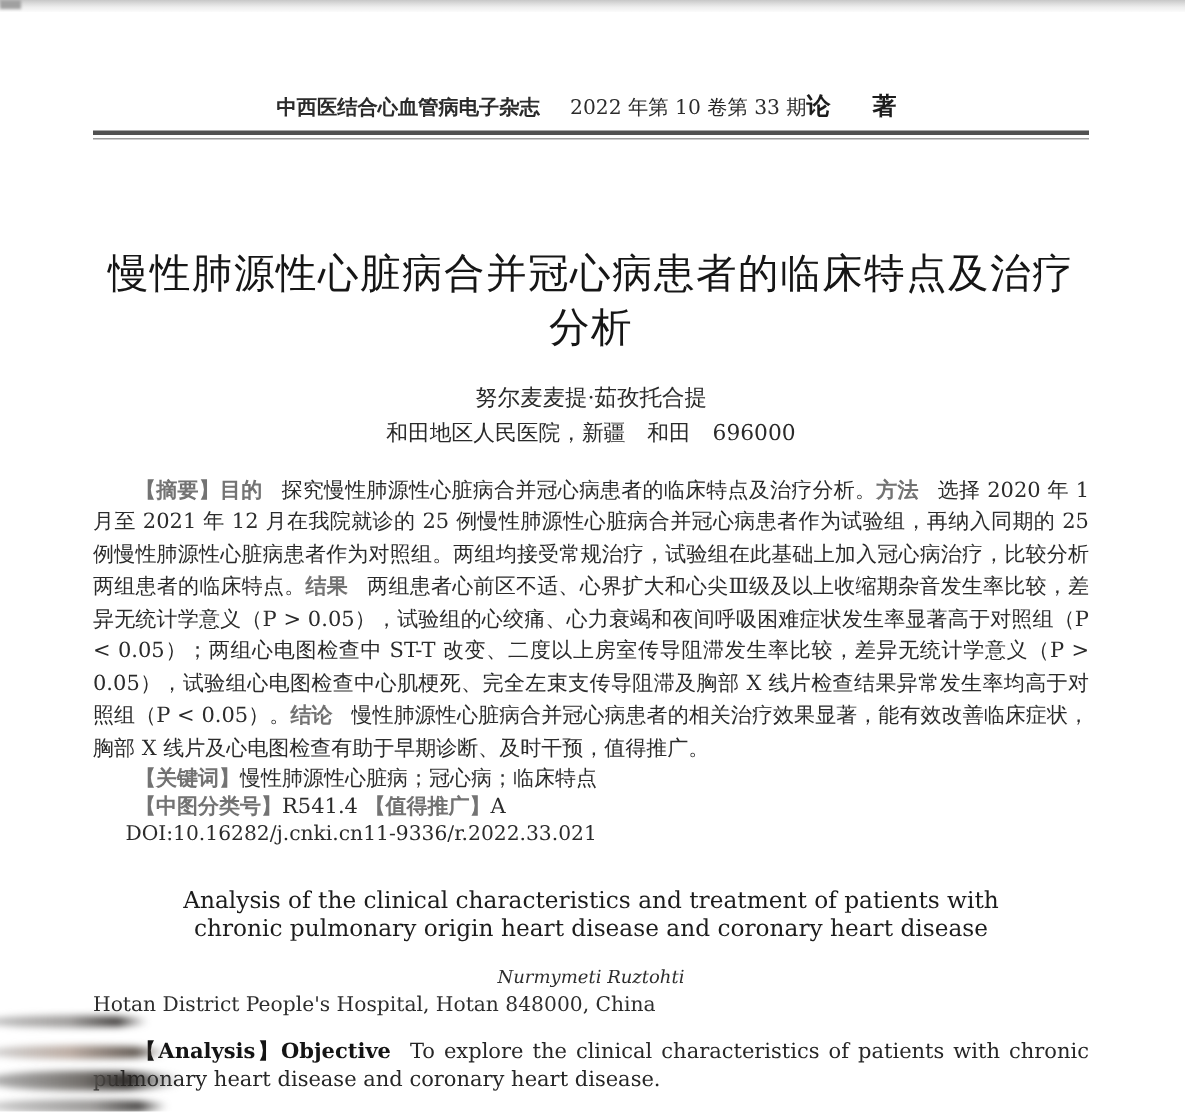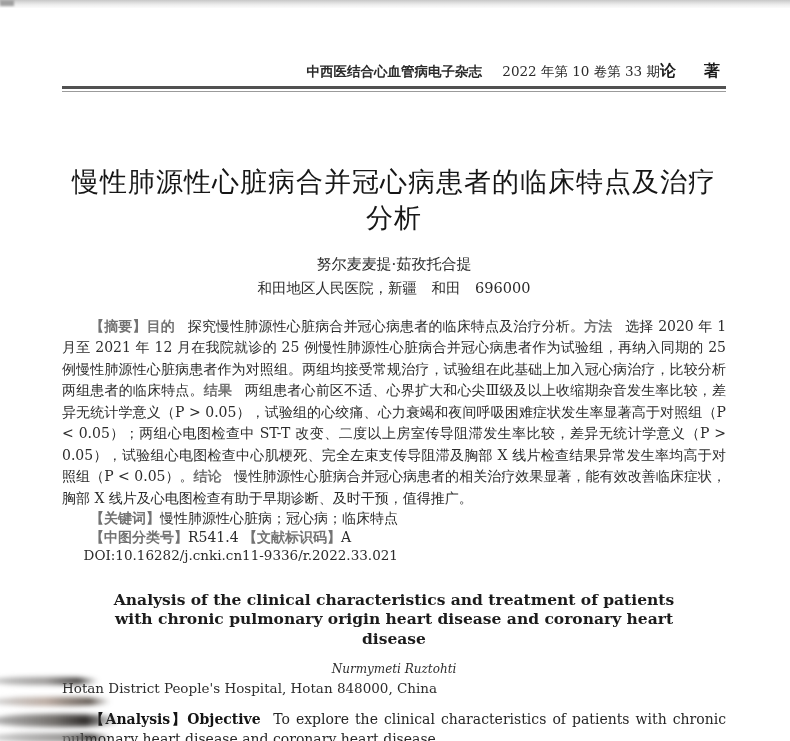--- a/index.html
+++ b/index.html
@@ -21,21 +21,21 @@
   .top-band-left {
     position: absolute; top: 0; left: 0; width: 14px; height: 6px;
     background: #a0a0a0; filter: blur(1.2px);
   }
 
   .content { padding: 0 64px 0 62px; }
 
   
   .header-row {
     margin-top: 62px;
-    display: flex; justify-content: flex-end; align-items: baseline;
+    display: flex; justify-content: center; align-items: baseline;
     font-size: 13.5px; line-height: 17px;
   }
   .journal-name {
     font-family: "DejaVu Sans", "Liberation Sans", sans-serif;
     font-weight: 600; color: #2b2b2b;
   }
   .journal-issue { margin-left: 16px; color: #2b2b2b; }
   .section-label {
     font-family: "DejaVu Sans", "Liberation Sans", sans-serif;
     font-weight: 700; font-size: 16px; color: #1c1c1c; letter-spacing: 6px;
@@ -65,21 +65,21 @@
     font-family: "DejaVu Sans", "Liberation Sans", sans-serif;
     font-weight: 700; color: #737373;
   }
   .meta-line { font-size: 14px; line-height: 18.5px; text-indent: 2em; color: #2b2b2b; }
   .doi-line  { font-size: 13.5px; line-height: 18.5px; text-indent: 1.6em; color: #2b2b2b; }
 
   
   .title-en {
     margin: 25px auto 0 auto; max-width: 600px;
     text-align: center;
-    font-weight: 700; font-size: 15.5px; line-height: 19.5px; color: #1c1c1c;
+    font-weight: 400; font-size: 15.5px; line-height: 19.5px; color: #1c1c1c;
   }
   .author-en { margin-top: 13px; text-align: center; font-size: 12px; line-height: 17px; color: #2d2d2d; font-style: italic; }
   .affil-en  { margin-top: 2px;  text-align: left; font-size: 13.5px; line-height: 17px; color: #2d2d2d; }
 
   .abstract-en {
     margin-top: 13px;
     font-size: 14px; line-height: 19.6px;
     text-align: justify; text-indent: 2em;
     color: #262626;
   }
@@ -124,21 +124,21 @@
     <div class="abstract-cn">
       <span class="b-cn">【摘要】</span><span class="b-cn">目的</span><span class="sp"></span><span>探究慢性肺源性心脏病合并冠心病患者的临床特点及治疗分析。</span><span class="b-cn">方法</span><span class="sp"></span><span>选择 2020 年 1 月至 2021 年 12 月在我院就诊的 25 例慢性肺源性心脏病合并冠心病患者作为试验组，再纳入同期的 25 例慢性肺源性心脏病患者作为对照组。两组均接受常规治疗，试验组在此基础上加入冠心病治疗，比较分析两组患者的临床特点。</span><span class="b-cn">结果</span><span class="sp"></span><span>两组患者心前区不适、心界扩大和心尖Ⅲ级及以上收缩期杂音发生率比较，差异无统计学意义（P &gt; 0.05），试验组的心绞痛、心力衰竭和夜间呼吸困难症状发生率显著高于对照组（P &lt; 0.05）；两组心电图检查中 ST-T 改变、二度以上房室传导阻滞发生率比较，差异无统计学意义（P &gt; 0.05），试验组心电图检查中心肌梗死、完全左束支传导阻滞及胸部 X 线片检查结果异常发生率均高于对照组（P &lt; 0.05）。</span><span class="b-cn">结论</span><span class="sp"></span><span>慢性肺源性心脏病合并冠心病患者的相关治疗效果显著，能有效改善临床症状，胸部 X 线片及心电图检查有助于早期诊断、及时干预，值得推广。</span>
     </div>
 
     <div class="meta-line">
       <span class="b-cn">【关键词】</span><span>慢性肺源性心脏病；冠心病；临床特点</span>
     </div>
 
     <div class="meta-line">
       <span class="b-cn">【中图分类号】</span><span>R541.4</span>
-      <span class="b-cn">【文献标识码】</span><span>A</span>
+      <span class="b-cn">【值得推广】</span><span>A</span>
     </div>
 
     <div class="doi-line">DOI:10.16282/j.cnki.cn11-9336/r.2022.33.021</div>
 
     <div class="title-en">Analysis of the clinical characteristics and treatment of patients with chronic pulmonary origin heart disease and coronary heart disease</div>
     <div class="author-en">Nurmymeti Ruztohti</div>
     <div class="affil-en">Hotan District People's Hospital, Hotan 848000, China</div>
 
     <div class="abstract-en">
       <span class="b-en">【Analysis】</span><span class="b-en">Objective</span><span class="sp"></span><span>To explore the clinical characteristics of patients with chronic pulmonary heart disease and coronary heart disease.</span> <span class="sp"></span> <span class="sp"></span>

